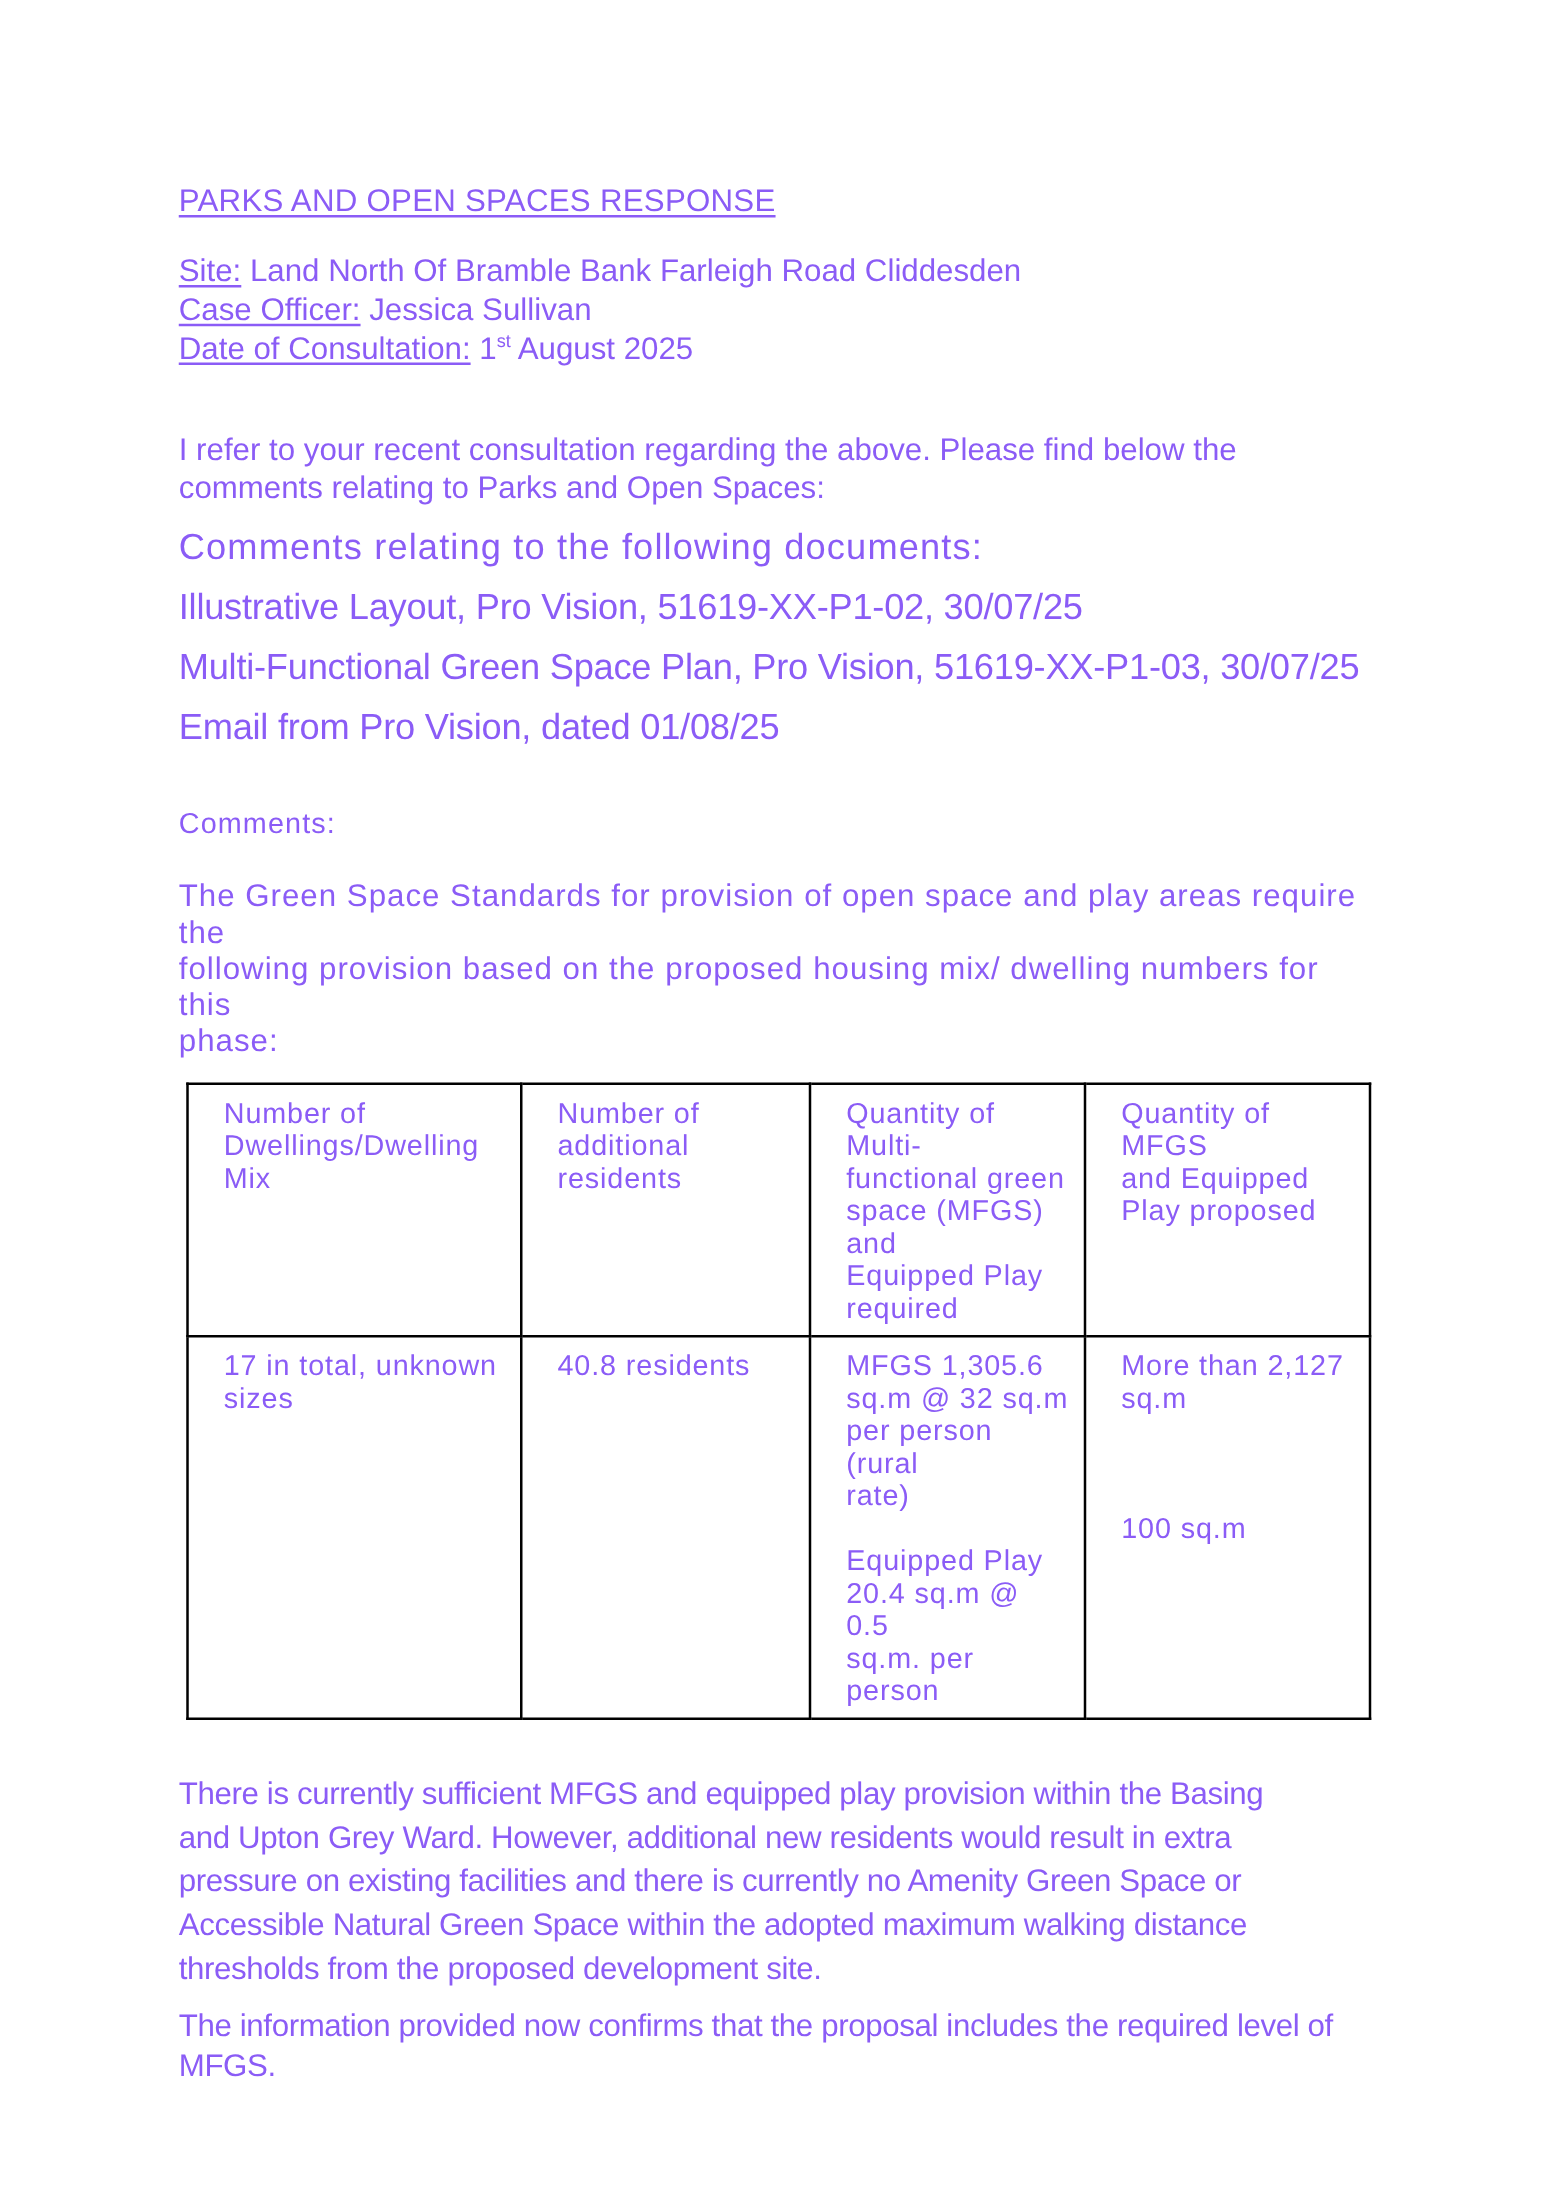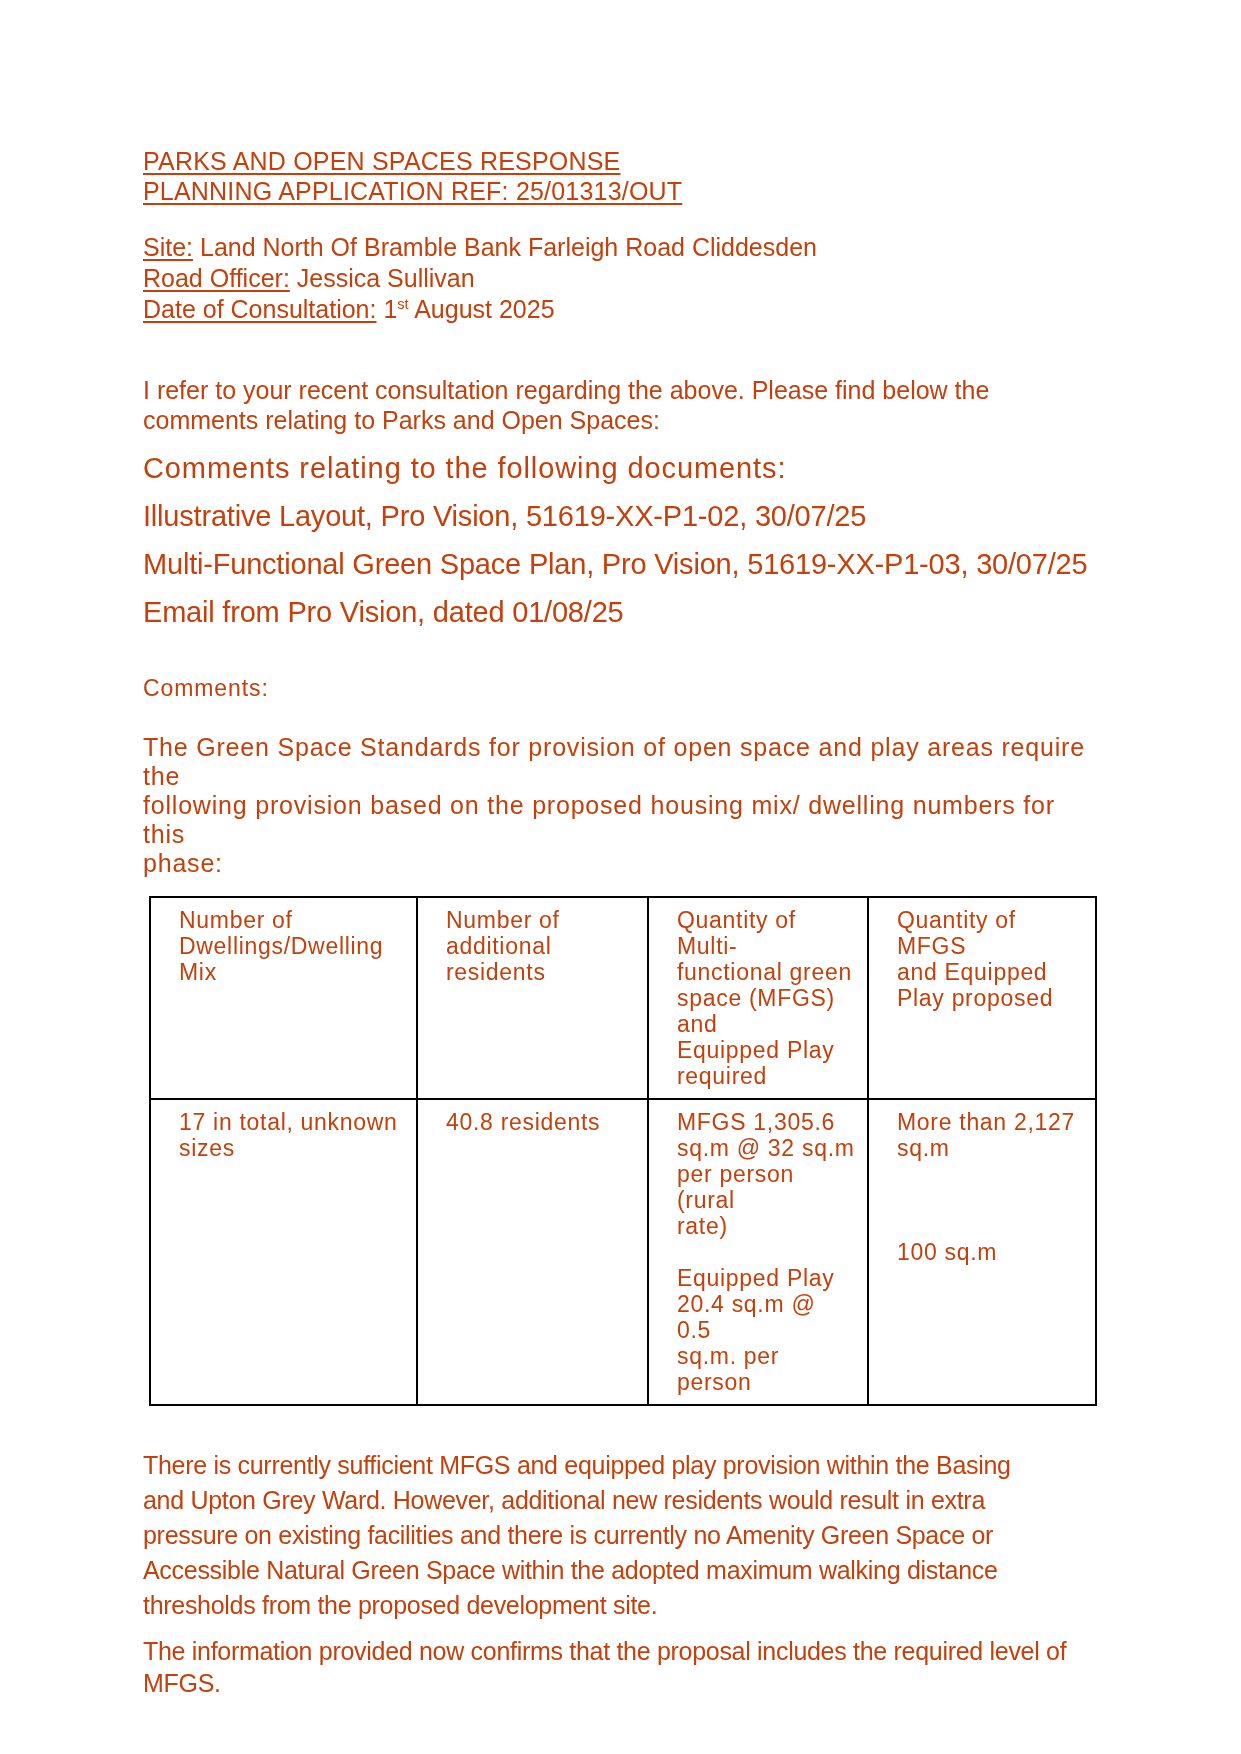--- a/index.html
+++ b/index.html
@@ -6,21 +6,21 @@
     margin: 0;
     padding: 0;
     background: #ffffff;
   }
   .page {
     position: relative;
     width: 1241px;
     height: 1754px;
     margin: 0 auto;
     background: #ffffff;
-    color: #c2410c;
+    color: #8b5cf6;
     font-family: "Liberation Sans", sans-serif;
     box-sizing: border-box;
     padding: 146px 145px 0 143px;
     overflow: hidden;
   }
   .u {
     text-decoration: underline;
     text-decoration-thickness: 2px;
     text-underline-offset: 3px;
   }
@@ -108,26 +108,25 @@
     line-height: 32px;
   }
 </style>
 </head>
 <body>
 
 <div class="page">
 
   <header>
     <div class="title-line"><span class="u">PARKS AND OPEN SPACES RESPONSE</span></div>
-    <div class="title-line"><span class="u">PLANNING APPLICATION REF: 25/01313/OUT</span></div>
   </header>
 
   <section class="meta">
     <div class="meta-line"><span class="u">Site:</span><span> Land North Of Bramble Bank Farleigh Road Cliddesden</span></div>
-    <div class="meta-line"><span class="u">Road Officer:</span><span> Jessica Sullivan</span></div>
+    <div class="meta-line"><span class="u">Case Officer:</span><span> Jessica Sullivan</span></div>
     <div class="meta-line"><span class="u">Date of Consultation:</span><span> 1</span><sup class="ord">st</sup><span> August 2025</span></div>
   </section>
 
   <p class="intro pre">I refer to your recent consultation regarding the above. Please find below the
 comments relating to Parks and Open Spaces:</p>
 
   <p class="docs-heading">Comments relating to the following documents:</p>
 
   <p class="doc-item">Illustrative Layout, Pro Vision, 51619-XX-P1-02, 30/07/25</p>
   <p class="doc-item">Multi-Functional Green Space Plan, Pro Vision, 51619-XX-P1-03, 30/07/25</p>

